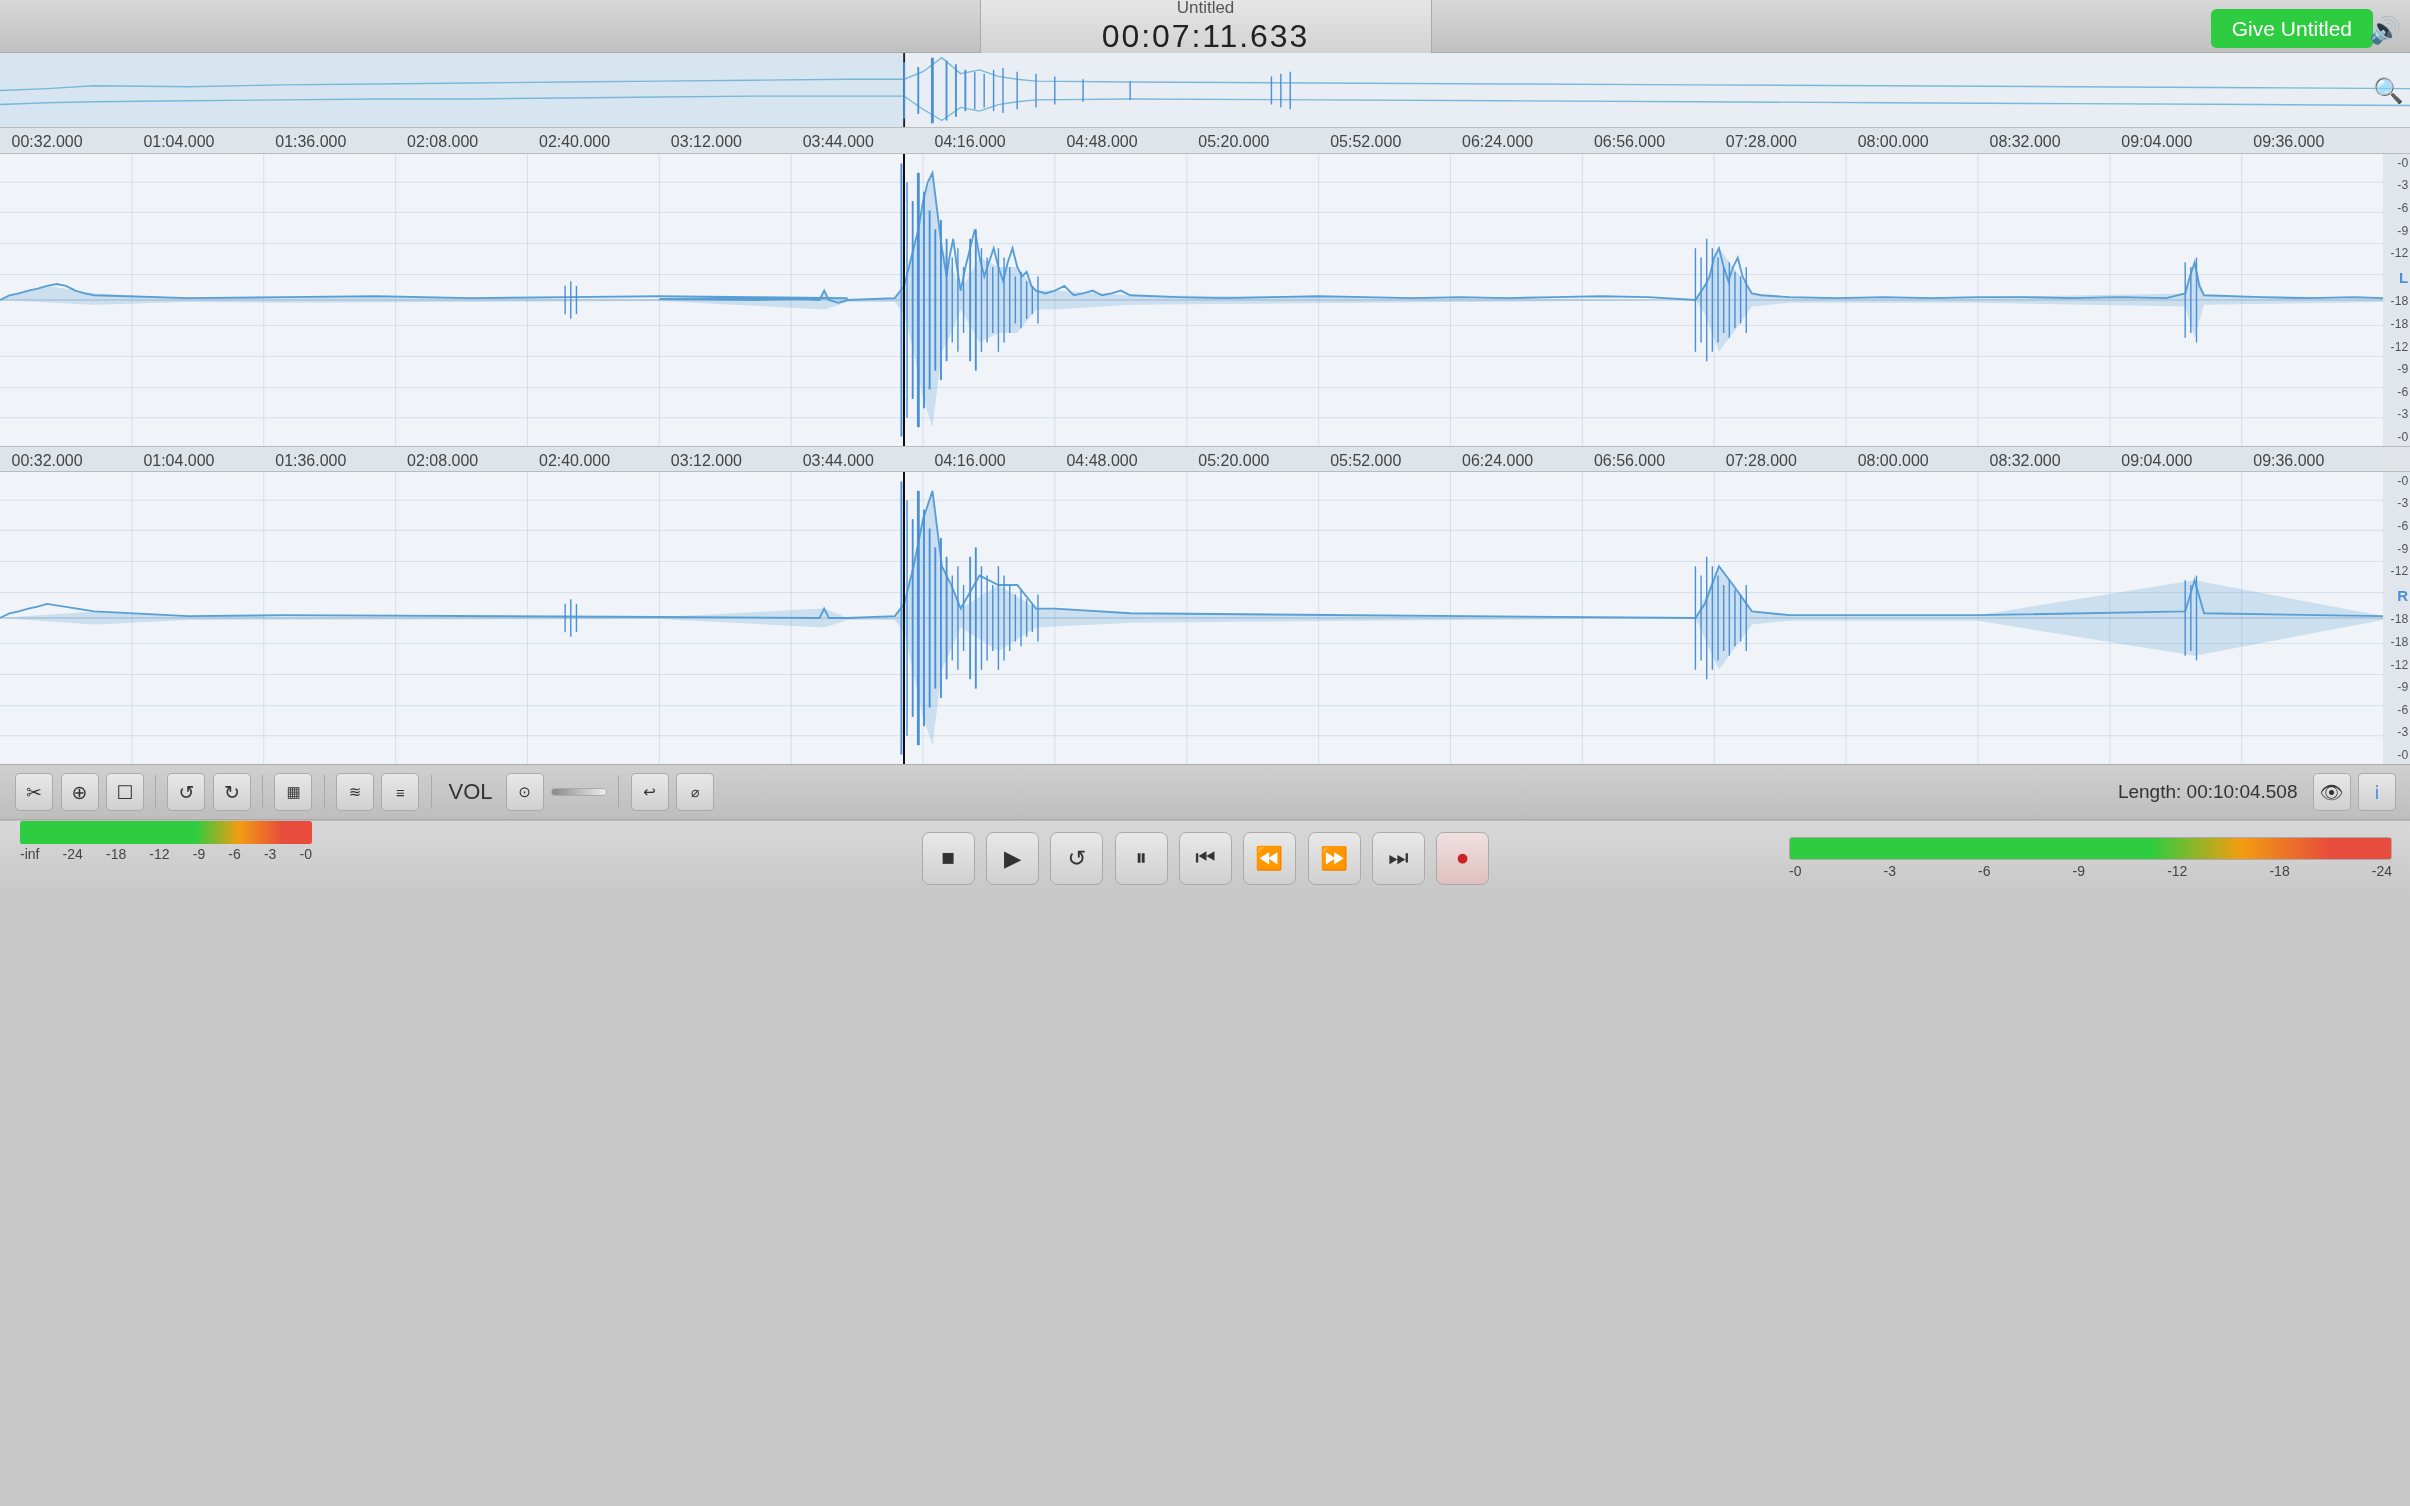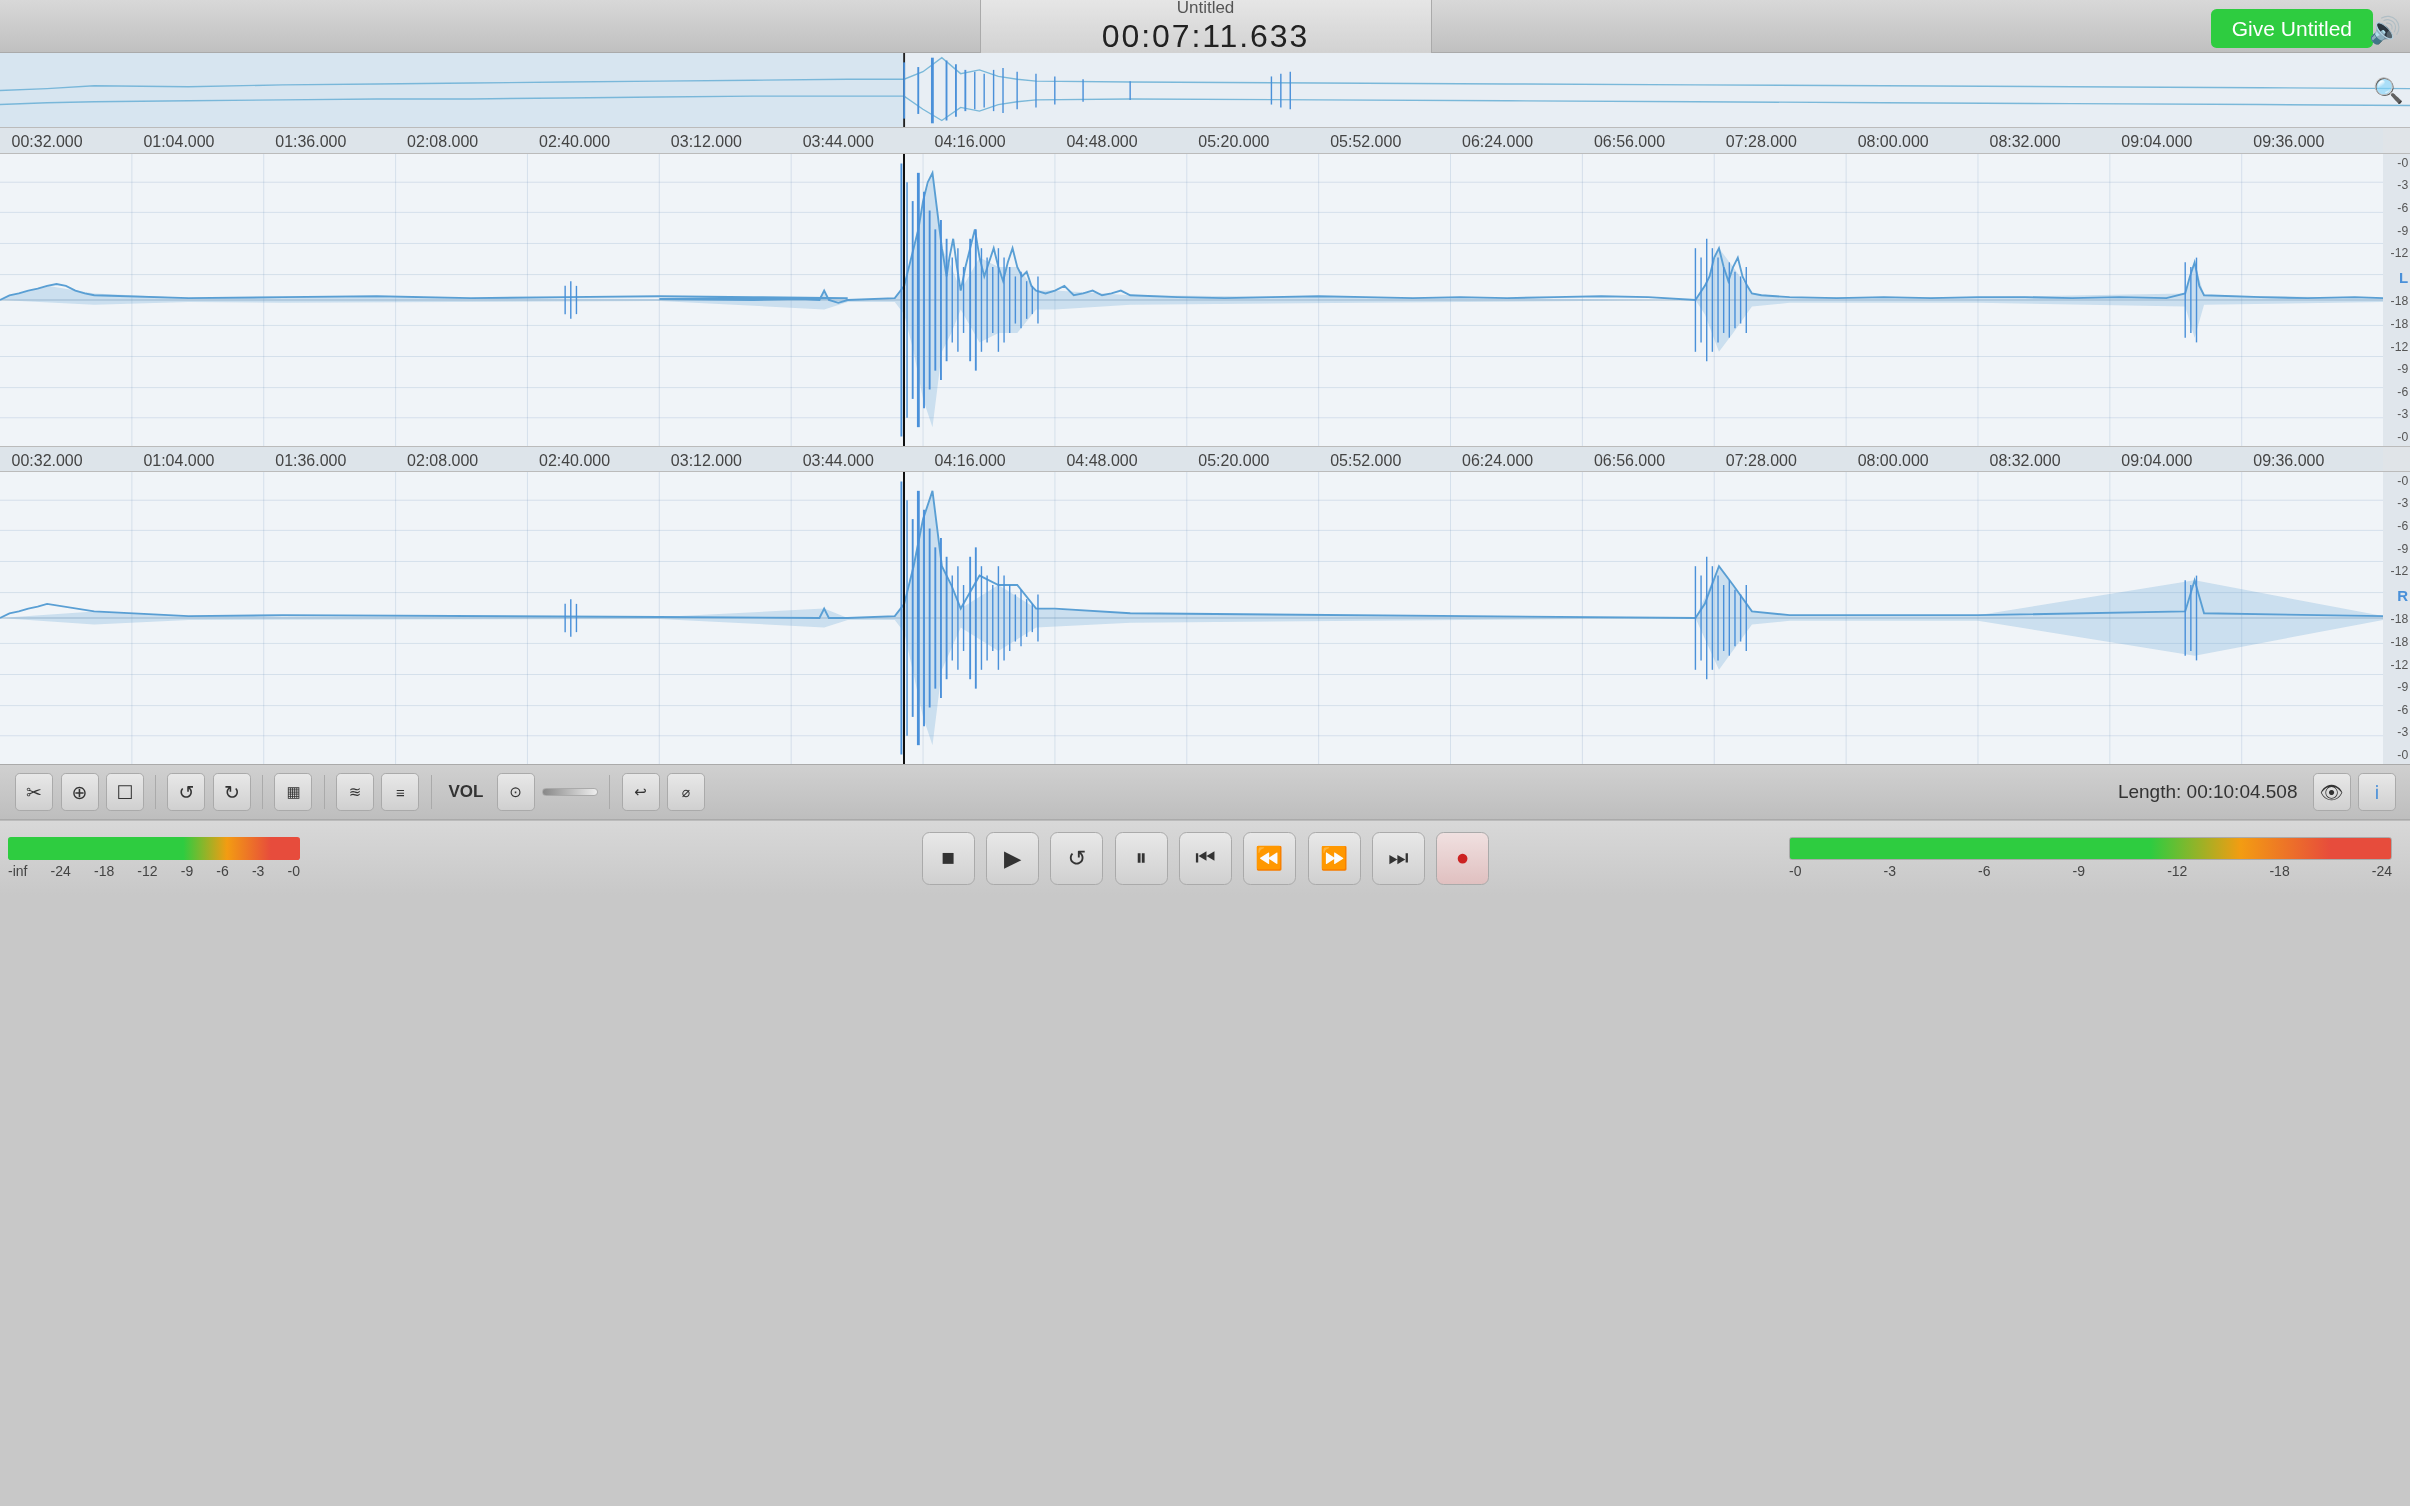--- a/index.html
+++ b/index.html
@@ -138,23 +138,23 @@
     }
 
     .toolbar-sep {
       width: 0.9px;
       height: 34px;
       background: #aaa;
       margin: 0 3.8px;
     }
 
     .vol-label {
-      font-size: 17px;
+      font-size: 22px;
       color: #333;
-      font-weight: 700;
+      font-weight: 400;
       padding: 0 5.6px;
     }
 
     .length-display {
       margin-left: auto;
       font-size: 19px;
       color: #333;
     }
 
     
@@ -170,22 +170,22 @@
     }
 
     
     .vol-meter-bottom {
       position: absolute;
       left: 0;
       bottom: 0;
       top: 0;
       width: 339px;
       display: flex;
-      align-items: center;
-      padding-left: 8px;
+      align-items: flex-start;
+      padding-left: 20px;
     }
 
     .vol-meter-bar {
       height: 22.6px;
       width: 282px;
       background: linear-gradient(90deg, #2ecc40 0%, #2ecc40 60%, #f39c12 75%, #e74c3c 90%);
       border-radius: 2.8px;
       position: relative;
       overflow: hidden;
     }

